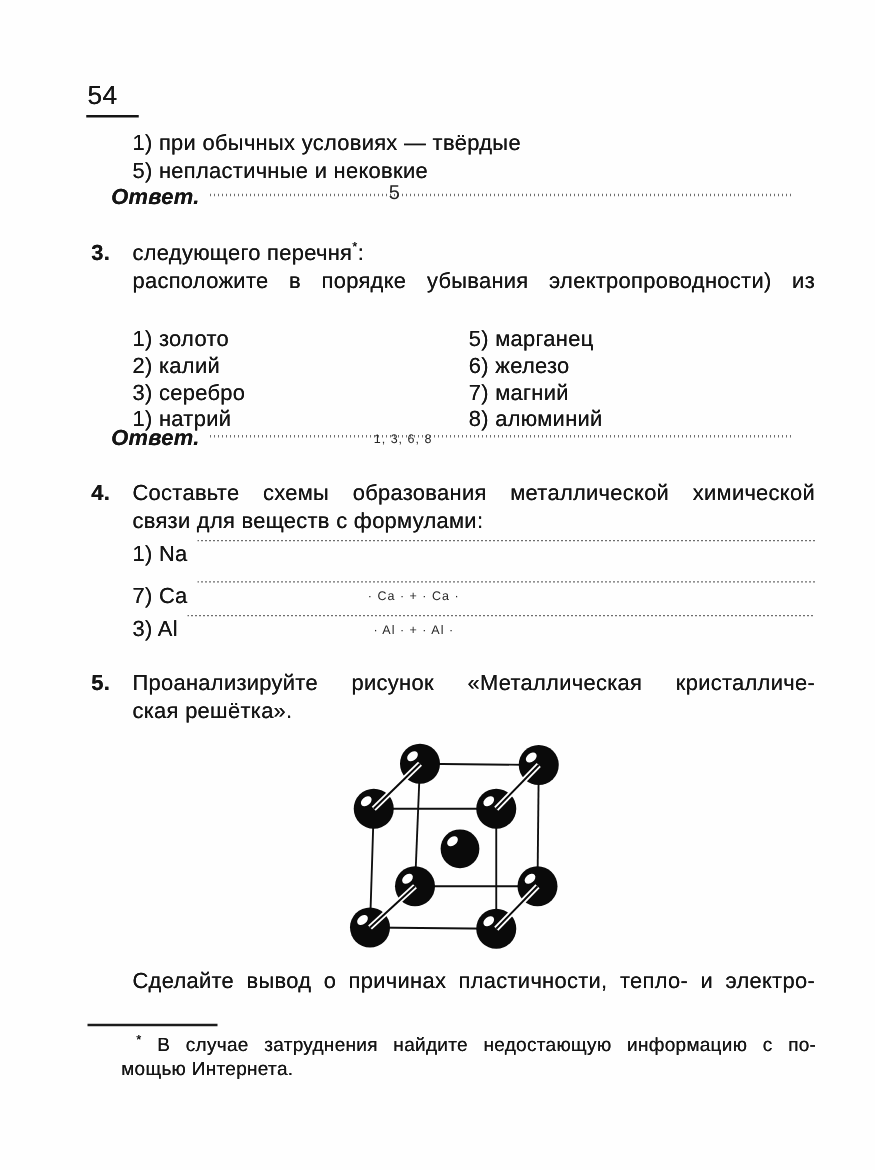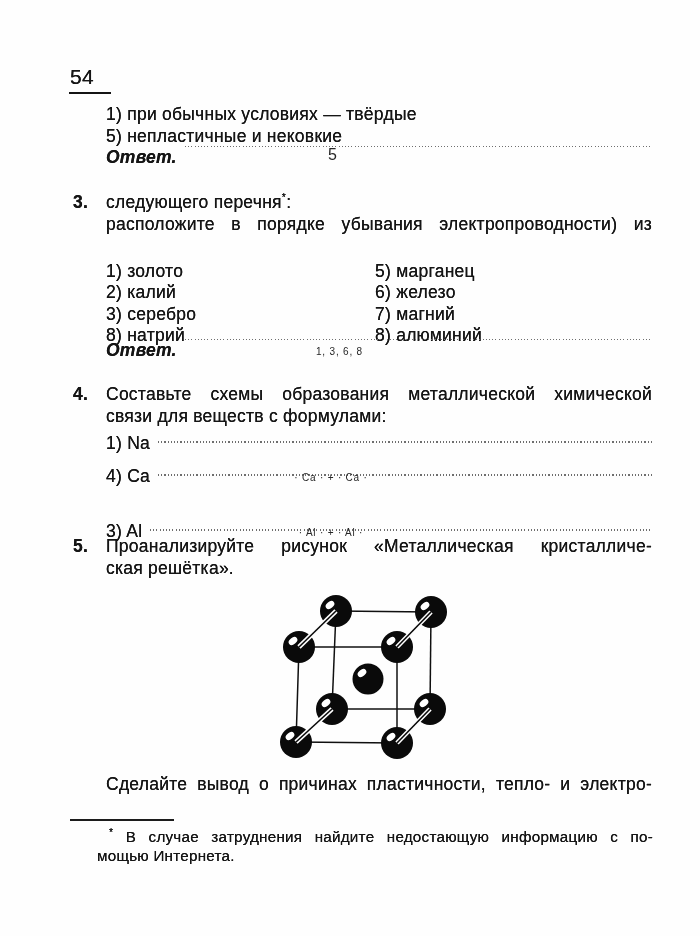--- a/index.html
+++ b/index.html
@@ -10,31 +10,31 @@
   }
   .txt { text-shadow:0 0 .35px currentColor; letter-spacing:.25px; }
   .pagenum { position:absolute; left:70px; top:66px; font-size:21px; line-height:21px; }
   .pagenum-rule { position:absolute; left:69px; top:92px; width:42px; height:2.4px; background:#141414; }
 
   .block { position:absolute; left:106px; width:546px; }
   .bodyline { font-size:17.5px; line-height:21.7px; }
   .jl { text-align:justify; text-align-last:justify; }
   .qnum { position:absolute; left:73px; font-weight:bold; font-size:17.5px; line-height:21.7px; }
 
-  .answer-row { position:absolute; left:106px; width:546px; height:22px; display:flex; align-items:flex-start; }
+  .answer-row { position:absolute; left:89px; width:546px; height:22px; display:flex; align-items:center; }
   .ans-label { font-style:italic; font-weight:bold; font-size:17.5px; line-height:22px; white-space:nowrap; }
   .dotline { flex:1; margin-left:8px; margin-bottom:2px; height:1.4px;
     background:repeating-linear-gradient(to right,#6e6e6e 0 1.1px,transparent 1.1px 3.2px); }
   .ans-value { position:absolute; bottom:4px; font-size:10px; letter-spacing:.8px; color:#262626; white-space:nowrap; }
 
   .opt-col { position:absolute; top:261px; }
   .opt-col .bodyline { line-height:21.4px; }
   .col2 { left:375px; }
 
-  .q4row { position:absolute; left:106px; width:546px; height:22px; display:flex; align-items:center; }
+  .q4row { position:absolute; left:106px; width:546px; height:22px; display:flex; align-items:flex-start; }
   .q4label { font-size:17.5px; line-height:22px; white-space:nowrap; }
   .q4row .ans-value { left:140px; width:170px; text-align:center; }
 
   .lattice { position:absolute; left:277px; top:592px; }
 
   .fn-rule { position:absolute; left:70px; top:819px; width:104px; height:1.7px; background:#1c1c1c; }
   .footnote { position:absolute; left:97px; top:828px; width:556px; font-size:15.2px; line-height:18.5px; }
   .fn1 { text-indent:12px; text-align:justify; text-align-last:justify; }
   sup.ast { font-size:10.5px; line-height:0; vertical-align:super; }
 </style>
@@ -60,21 +60,21 @@
   <div class="qnum txt" style="top:192px">3.</div>
   <div class="block" style="top:192px">
     <div class="bodyline txt"><span>следующего перечня</span><sup class="ast">*</sup><span>:</span></div>
     <div class="bodyline jl txt">расположите в порядке убывания электропроводности) из</div>
   </div>
 
   <div class="opt-col" style="left:106px">
     <div class="bodyline txt">1) золото</div>
     <div class="bodyline txt">2) калий</div>
     <div class="bodyline txt">3) серебро</div>
-    <div class="bodyline txt">8) натрий</div>
+    <div class="bodyline txt">1) натрий</div>
   </div>
   <div class="opt-col col2">
     <div class="bodyline txt">5) марганец</div>
     <div class="bodyline txt">6) железо</div>
     <div class="bodyline txt">7) магний</div>
     <div class="bodyline txt">8) алюминий</div>
   </div>
 
   <div class="answer-row" style="top:339px">
     <span class="ans-label txt">Ответ.</span>
@@ -86,25 +86,25 @@
   <div class="block" style="top:384px">
     <div class="bodyline jl txt">Составьте схемы образования металлической химической</div>
     <div class="bodyline txt">связи для веществ с формулами:</div>
   </div>
 
   <div class="q4row" style="top:432px">
     <span class="q4label txt">1) Na</span>
     <span class="dotline"></span>
   </div>
   <div class="q4row" style="top:465px">
-    <span class="q4label txt">4) Ca</span>
+    <span class="q4label txt">7) Ca</span>
     <span class="dotline"></span>
     <span class="ans-value">· Ca · + · Ca ·</span>
   </div>
-  <div class="q4row" style="top:520px">
+  <div class="q4row" style="top:492px">
     <span class="q4label txt">3) Al</span>
     <span class="dotline"></span>
     <span class="ans-value">· Al · + · Al ·</span>
   </div>
 
   <div class="qnum txt" style="top:536px">5.</div>
   <div class="block" style="top:536px">
     <div class="bodyline jl txt">Проанализируйте рисунок «Металлическая кристалличе-</div>
     <div class="bodyline txt">ская решётка».</div>
   </div>

